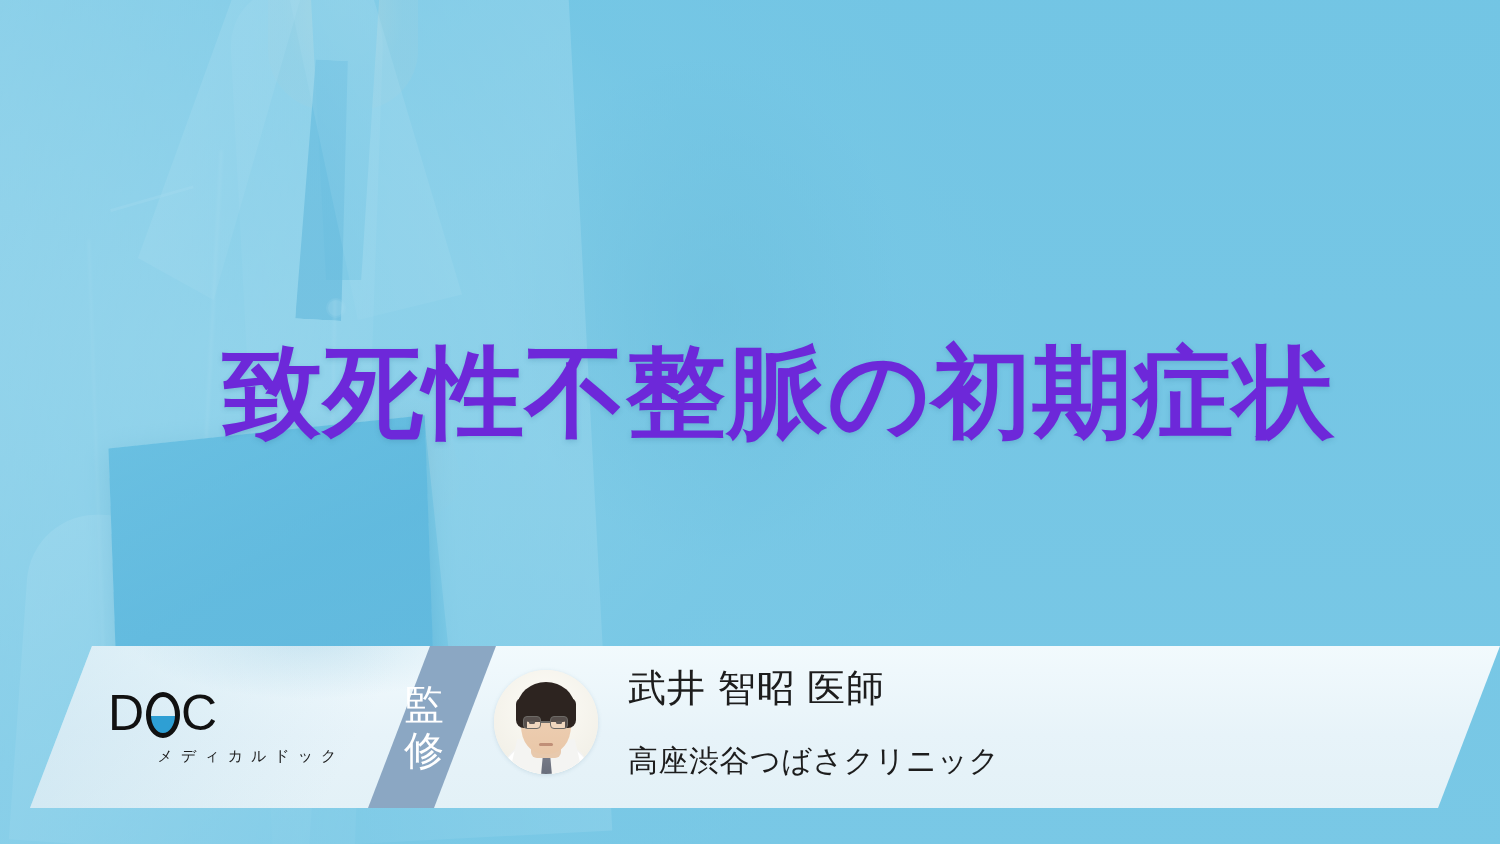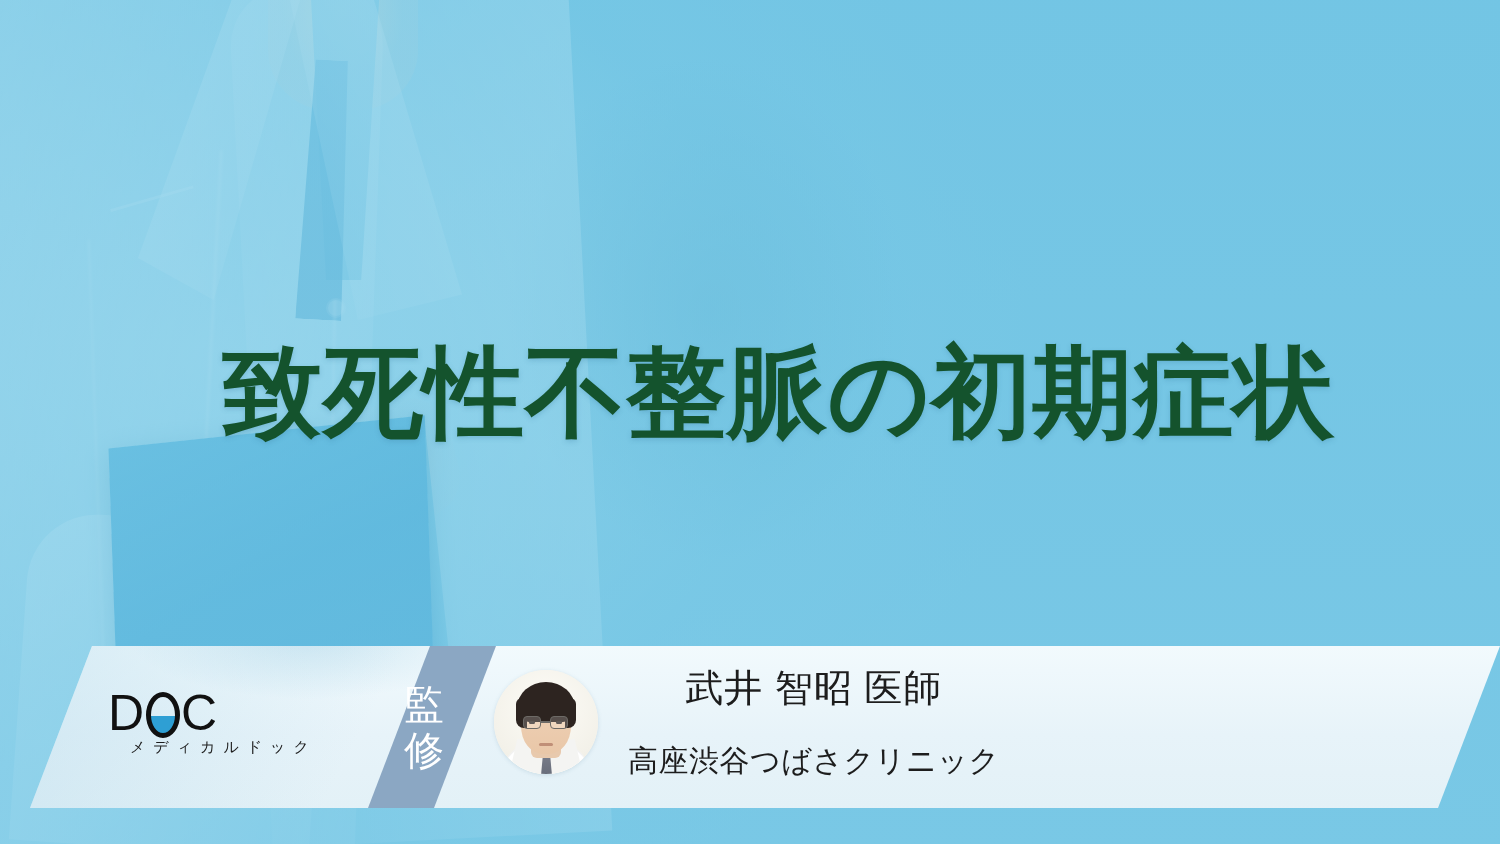--- a/index.html
+++ b/index.html
@@ -178,21 +178,21 @@
   }
 
   
   .title {
     position: absolute;
     left: 222px;
     top: 336px;
     font-size: 100px;
     line-height: 1.12;
     font-weight: bold;
-    color: #14532d;
+    color: #6d28d9;
     letter-spacing: 1px;
     white-space: nowrap;
     text-shadow: 0 2px 5px rgba(60,130,165,0.30);
   }
 
   
   .credit-panel {
     position: absolute;
     left: 0;
     top: 646px;
@@ -293,37 +293,37 @@
   }
   .logo-o-fill {
     position: absolute;
     left: 3px; right: 3px; bottom: 3px;
     height: 19px;
     background: #2e9fd4;
     border-radius: 0 0 14px 14px / 0 0 20px 20px;
     z-index: 1;
   }
   .logo-sub {
+    margin-top: 9px;
     font-size: 15px;
     color: #1c1c1c;
     letter-spacing: 8px;
-    text-align: left;
+    text-align: center;
     padding-left: 38px;
     font-weight: 500;
   }
 
   
   .doctor {
     position: absolute;
     left: 494px;
     top: 666px;
     display: flex;
     align-items: center;
     gap: 30px;
-    text-align: center;
   }
   .avatar {
     position: relative;
     width: 104px;
     height: 104px;
     border-radius: 50%;
     overflow: hidden;
     background: #f7f5ef;
     box-shadow: 0 1px 4px rgba(70,120,150,0.18);
     flex: 0 0 auto;

